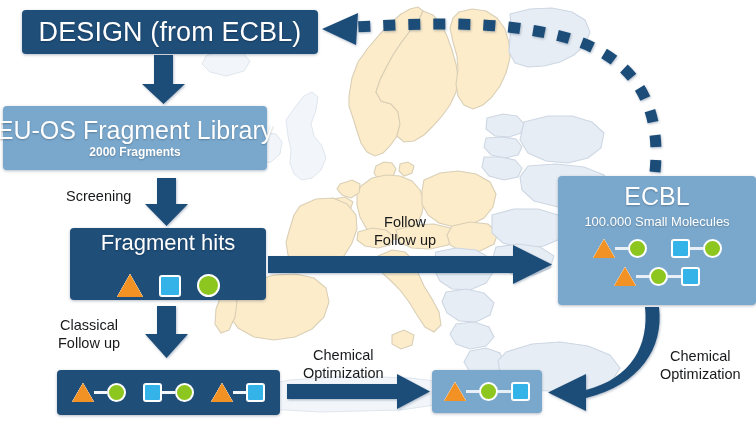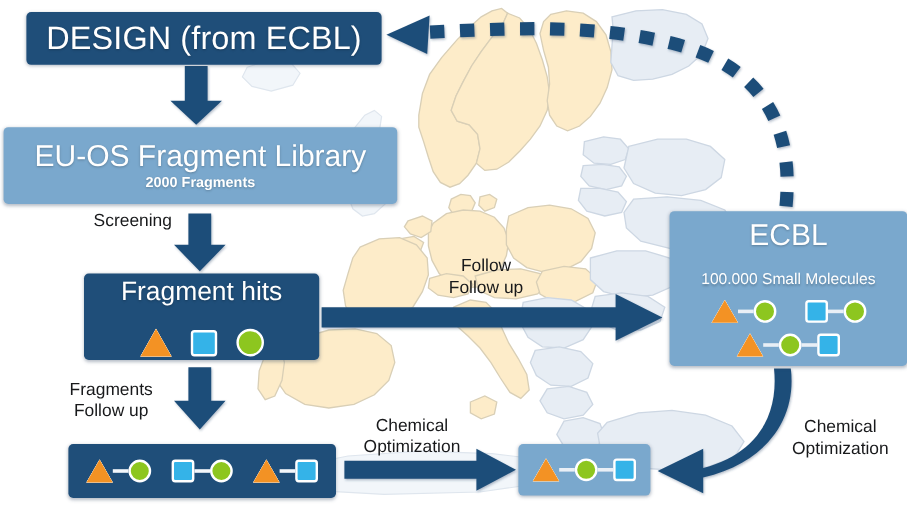--- a/index.html
+++ b/index.html
@@ -27,21 +27,21 @@
     color:#ffffff;
     text-shadow:0 1px 2px rgba(0,0,0,.25);
   }
   .node.dark{background:#1f4e79;}
   .node.light{background:#7aa8cd;}
 
   .title-lg{font-size:27px;line-height:1.05;font-weight:400;letter-spacing:.1px;white-space:nowrap;}
   .title-md{font-size:25px;line-height:1.05;font-weight:400;white-space:nowrap;}
   .title-sm{font-size:22px;line-height:1.05;font-weight:400;white-space:nowrap;}
   .sub{font-size:12px;font-weight:700;line-height:1.1;margin-top:3px;white-space:nowrap;}
-  .sub-reg{font-size:13px;font-weight:400;line-height:1.1;margin-top:17px;white-space:nowrap;}
+  .sub-reg{font-size:13px;font-weight:400;line-height:1.1;margin-top:6px;white-space:nowrap;}
 
   
   .flow-label{
     position:absolute;z-index:6;
     color:#18191b;
     font-size:14.5px;line-height:1.15;
     font-weight:400;
     white-space:nowrap;
     text-align:center;
   }
@@ -189,21 +189,21 @@
                  C 490 19, 420 24, 352 27" fill="none" stroke="#1f4e79" stroke-width="11" stroke-dasharray="12 13" stroke-linecap="butt" filter="url(#sh)"></path>
         <path d="M322 29 L358 13 L356 45 Z" fill="#1f4e79" filter="url(#sh)"></path>
       </g>
     </svg>
   </div>
 
   <div class="node dark" style="left:22px;top:10px;width:296px;height:44px;">
     <div class="title-lg">DESIGN (from ECBL)</div>
   </div>
 
-  <div class="node light" style="left:3px;top:106px;width:328px;height:64px;">
+  <div class="node light" style="left:3px;top:106px;width:264px;height:64px;">
     <div class="title-md">EU-OS Fragment Library</div>
     <div class="sub">2000 Fragments</div>
   </div>
 
   <div class="node dark" style="left:70px;top:228px;width:196px;height:72px;gap:20px;">
     <div class="title-sm">Fragment hits</div>
     <div class="shape-row" style="gap:16px;">
       <span class="tri"></span>
       <span class="sq"></span>
       <span class="ci"></span>
@@ -263,26 +263,26 @@
       <span class="mol">
         <span class="tri sm"></span>
         <span class="bond dark-bg"></span>
         <span class="ci sm"></span>
         <span class="bond dark-bg"></span>
         <span class="sq sm"></span>
       </span>
     </div>
   </div>
 
-  <div class="flow-label" style="left:66px;top:176px;margin-left:12px;">
+  <div class="flow-label" style="left:66px;top:188px;">
     <span>Screening</span>
   </div>
 
   <div class="flow-label" style="left:58px;top:317px;line-height:1.22;">
-    <div>Fragments</div>
+    <div>Classical</div>
     <div>Follow up</div>
   </div>
 
   <div class="flow-label" style="left:374px;top:214px;line-height:1.22;">
     <div>Follow</div>
     <div>Follow up</div>
   </div>
 
   <div class="flow-label" style="left:303px;top:347px;line-height:1.22;">
     <div>Chemical</div>

